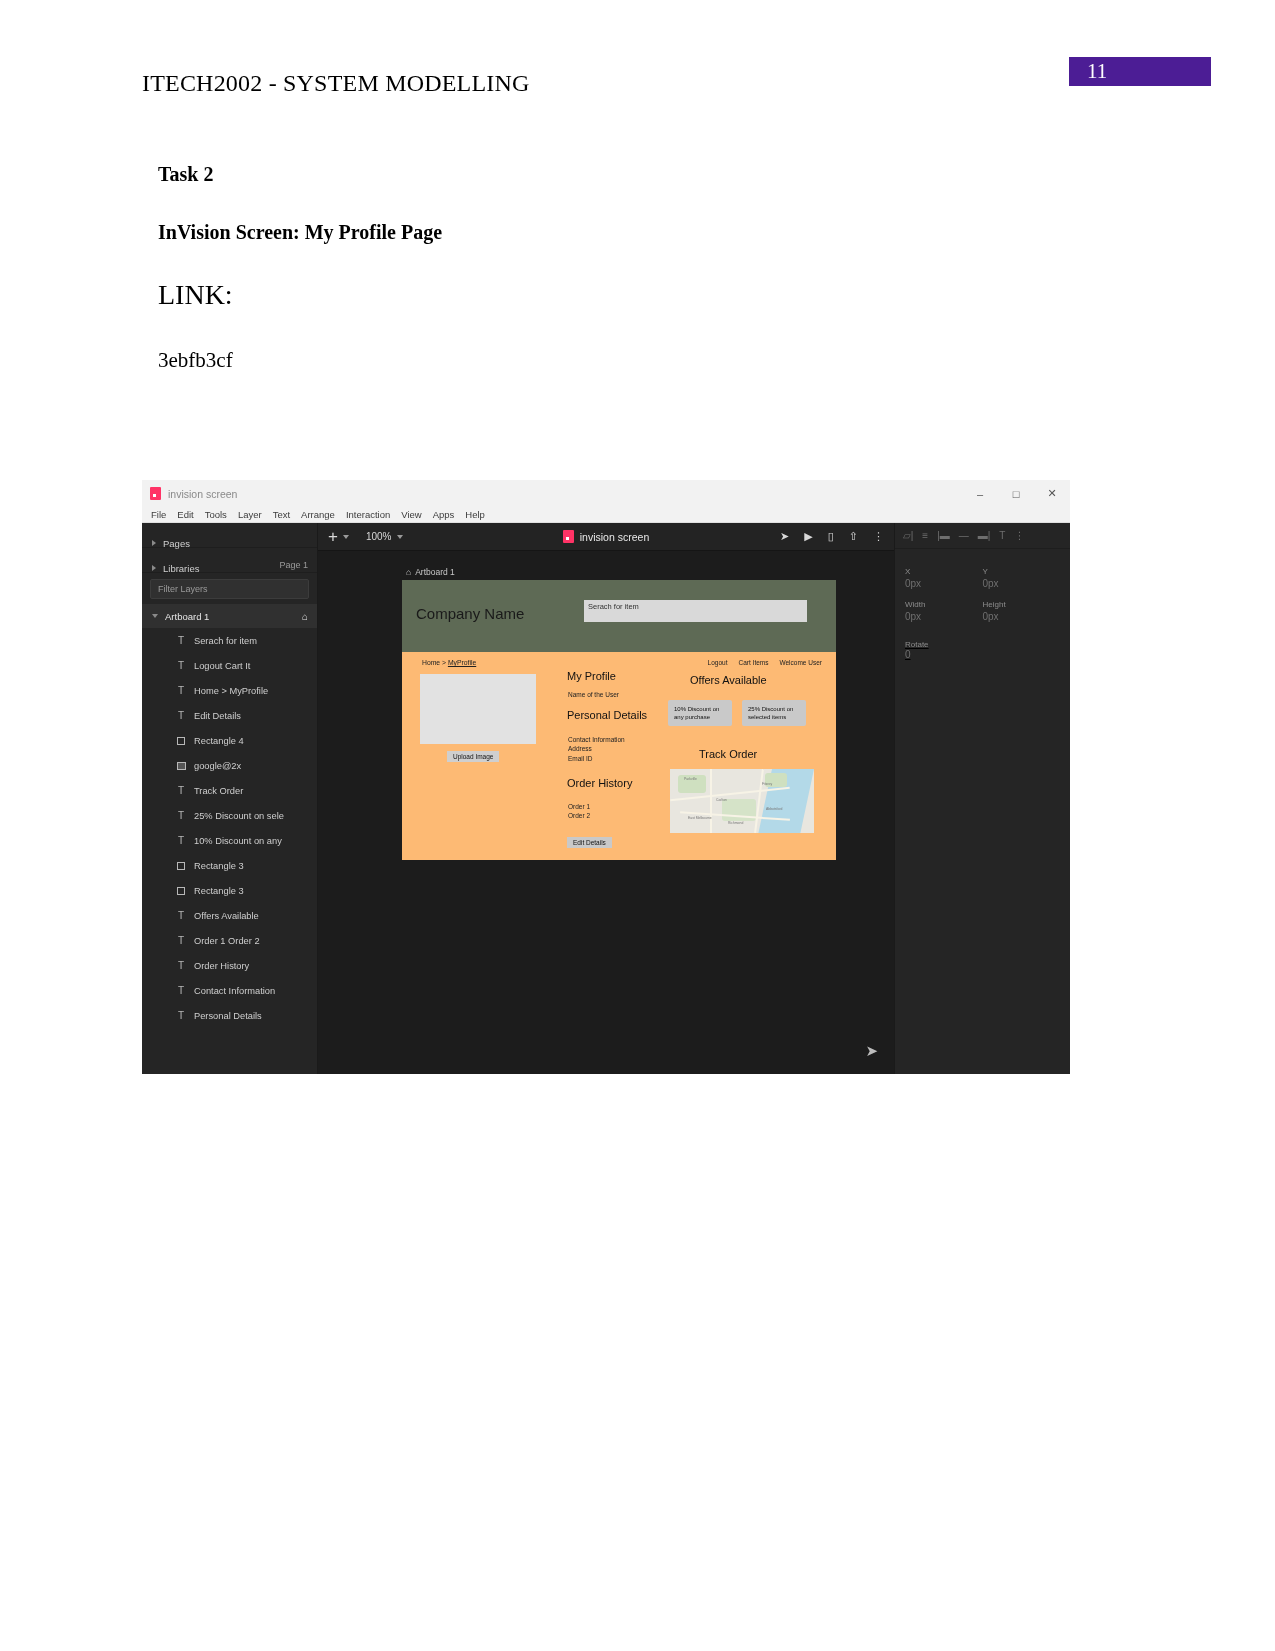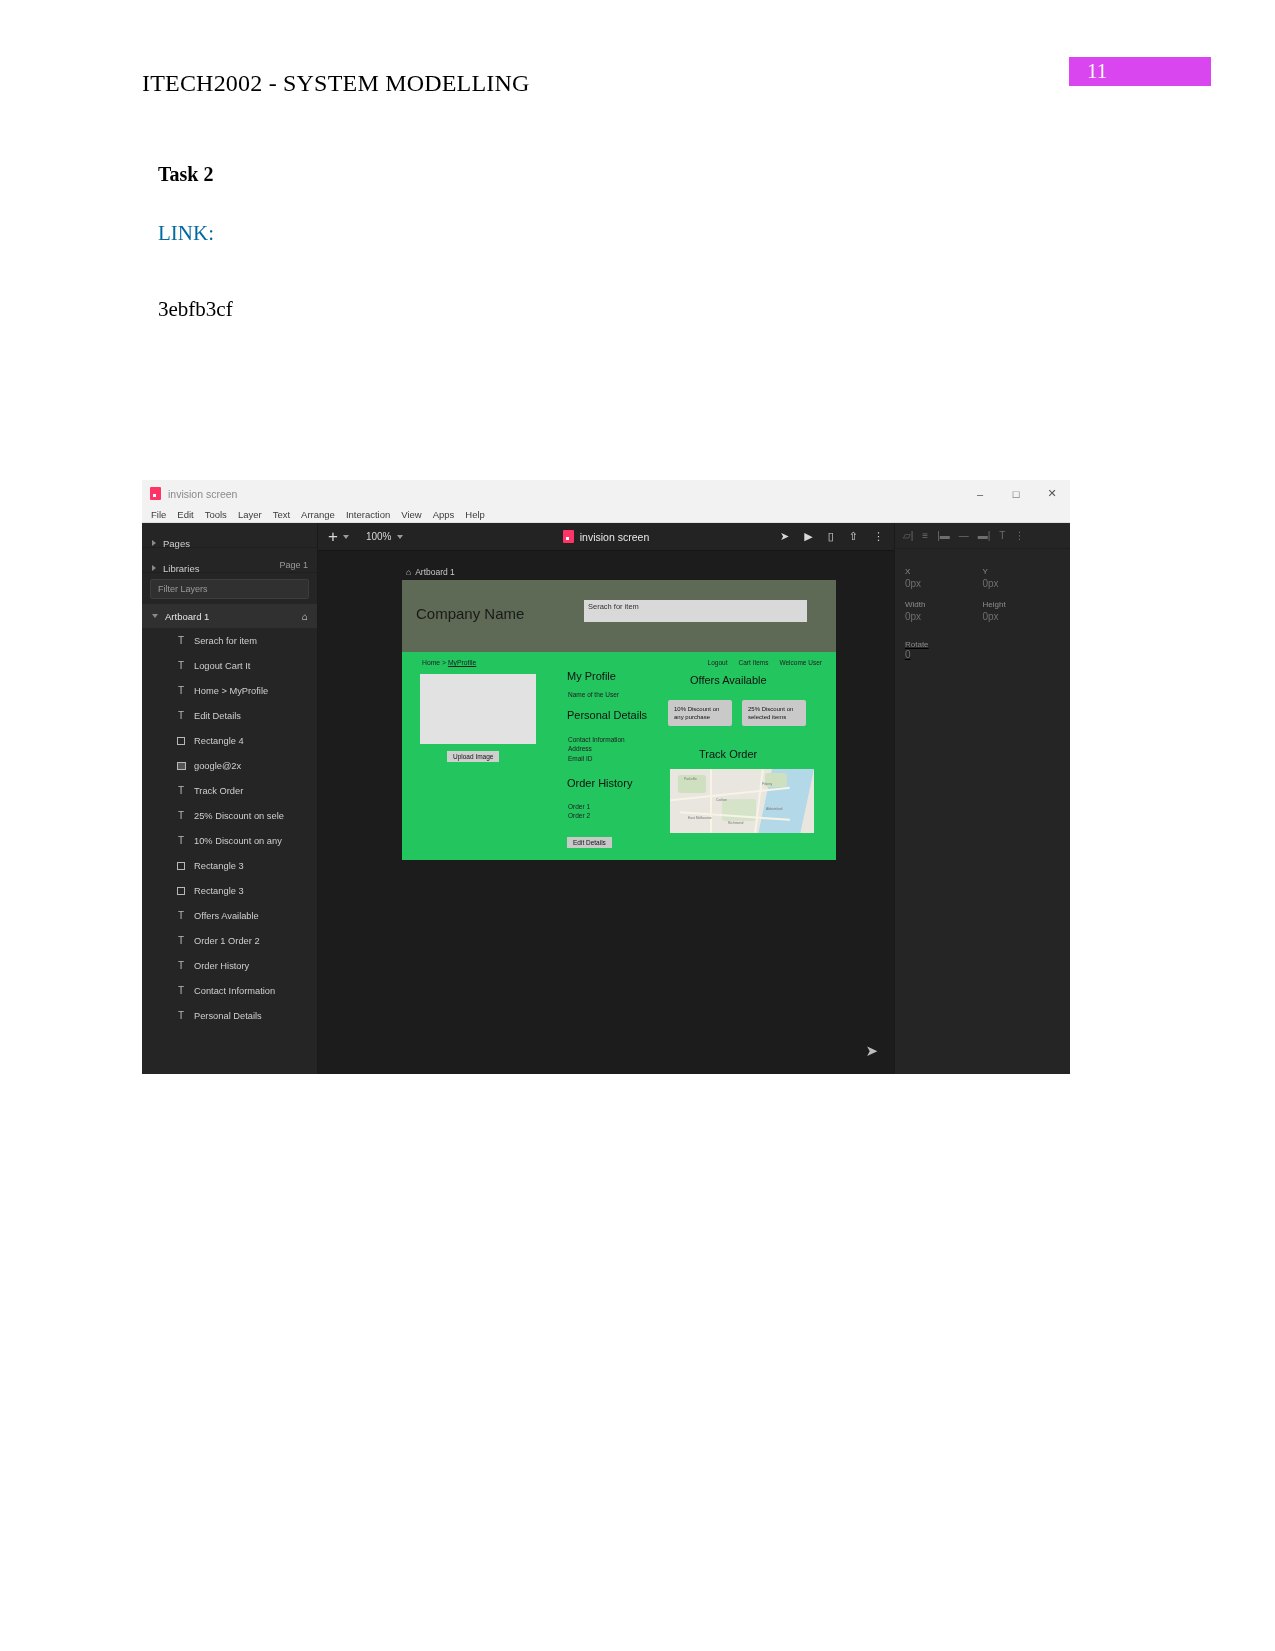--- a/index.html
+++ b/index.html
@@ -9,43 +9,43 @@
     background: #ffffff;
     font-family: "Liberation Serif", serif;
     position: relative;
     overflow: hidden;
   }
 
   
   .page-number-box {
     position: absolute; left: 1069px; top: 57px;
     width: 142px; height: 29px;
-    background: #d946ef;
+    background: #4c1d95;
     color: #ffffff;
     font-family: "Liberation Serif", serif;
     font-size: 21px;
     display: flex; align-items: center;
     padding-left: 18px;
   }
   .doc-header {
     position: absolute; left: 142px; top: 70px;
     font-family: "Liberation Serif", serif;
     font-size: 24px; color: #000;
     letter-spacing: 0.2px;
   }
   .doc-body { position: absolute; left: 158px; top: 163px; width: 950px; }
   .p-bold {
     font-family: "Liberation Serif", serif;
     font-weight: bold; font-size: 20px; color: #000;
     margin: 0 0 36px 0; line-height: 1.1;
   }
   .p-plain {
     font-family: "Liberation Serif", serif;
-    font-size: 21px; color: #0369a1;
-    margin: 0 0 52px 0; line-height: 1.15;
+    font-size: 28px; color: #000000;
+    margin: 0 0 37px 0; line-height: 1.15;
   }
   .p-url {
     font-family: "Liberation Serif", serif;
     font-size: 21px; color: #000;
     margin: 0 0 32px 0; line-height: 1.15;
     word-break: break-all;
   }
 
   
   .app-window {
@@ -175,21 +175,21 @@
   .canvas-scroll { flex:1; position:relative; overflow:hidden; }
   .artboard-label {
     position:absolute; left:88px; top:16px;
     font-size:8.5px; color:#c8c8c8; display:flex;
     align-items:center; gap:4px;
   }
 
   
   .artboard {
     position:absolute; left:84px; top:29px;
-    width:434px; height:280px; background:#22c55e;
+    width:434px; height:280px; background:#fdba74;
   }
   .ab-header {
     height: 72px; background:#5e6a55; position:relative;
   }
   .ab-company {
     position:absolute; left:14px; top:25px;
     font-size:15px; color:#1a1a1a;
     font-family: "Liberation Sans", sans-serif;
   }
   .ab-search {
@@ -284,20 +284,21 @@
 <body>
 
 <div class="page-number-box">
   <span>11</span>
 </div>
 
 <div class="doc-header">ITECH2002 - SYSTEM MODELLING</div>
 
 <div class="doc-body">
   <p class="p-bold">Task 2</p>
+  <p class="p-bold">InVision Screen: My Profile Page</p>
   <p class="p-plain">LINK:</p>
   <p class="p-url">3ebfb3cf</p>
 </div>
 
 <div class="app-window">
 
   <div class="titlebar">
     <span class="inv-logo"></span>
     <span class="titlebar-text">invision screen</span>
     <div class="win-ctrls">

